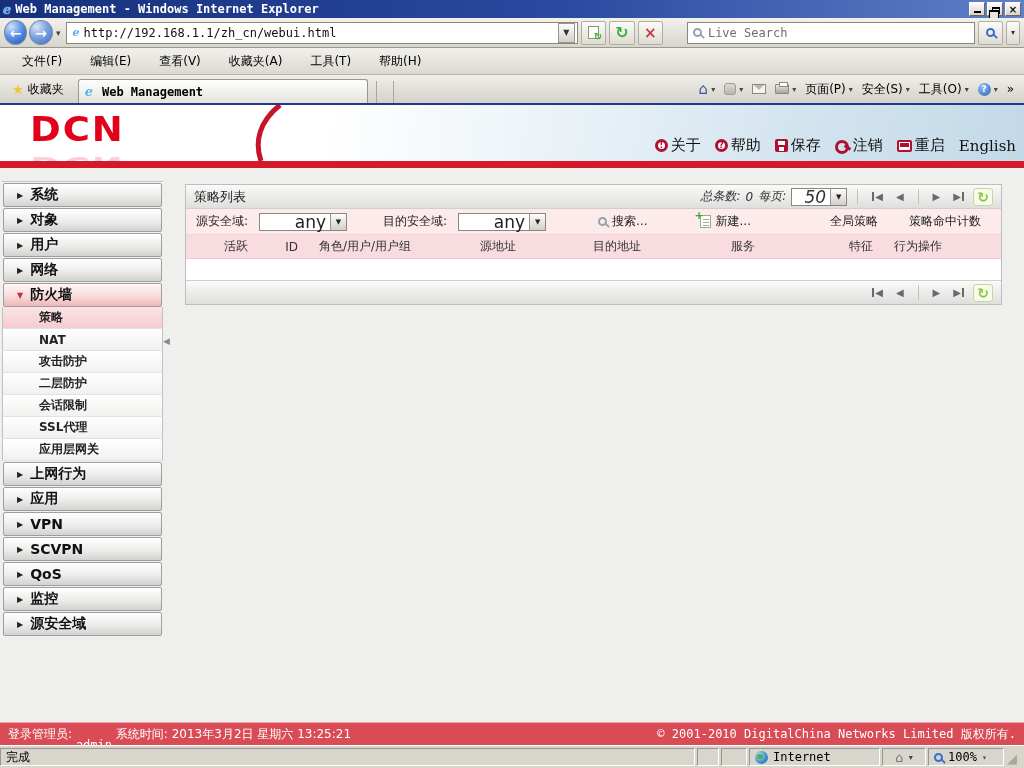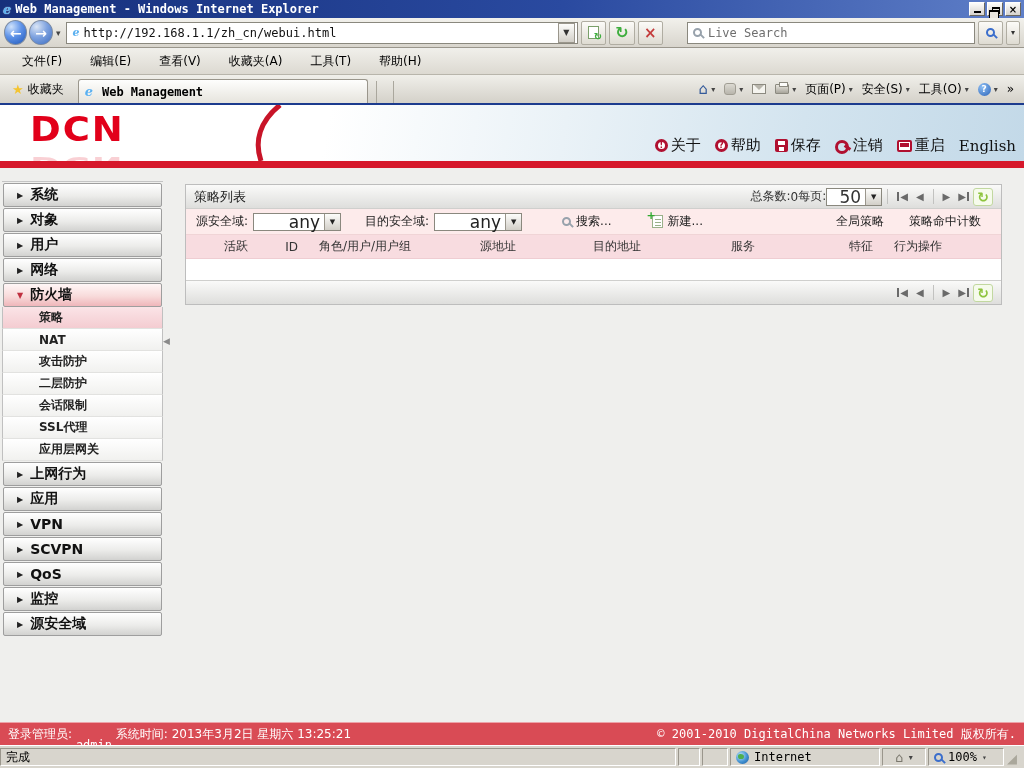--- a/index.html
+++ b/index.html
@@ -95,31 +95,31 @@
   .side-top.expanded .tri { color:#c03040; }
   .side-sub { height:22px; border-bottom:1px solid #e2e2e0; border-left:1px solid #c0c0c0; border-right:1px solid #c0c0c0; background:linear-gradient(#ffffff,#f1f1ef); display:flex; align-items:center; padding-left:36px; font-weight:bold; font-size:12px; color:#222; cursor:pointer; }
   .side-sub.selected { background:linear-gradient(#fbe4e7,#f4ccd1); }
   .splitter { position:absolute; left:163px; top:0; width:8px; height:554px; }
   .splitter .collapse { position:absolute; left:0; top:168px; color:#8a8a8a; font-size:9px; }
 
   
   .main { position:absolute; left:185px; top:16px; width:817px; border:1px solid #bdbdbd; background:#fff;text-align:right; }
   .row-title { height:24px; background:linear-gradient(#fafaf9,#dededc); border-bottom:1px solid #cfcfcd; display:flex; align-items:center; padding:0 8px; }
   .row-title .ttl { font-size:13px; color:#222; }
-  .pager { margin-left:auto; display:flex; align-items:center; color:#333; font-size:12px; }
+  .pager { margin-left:auto; display:flex; align-items:center; gap:5px; color:#333; font-size:12px;font-style:italic; }
   .wsel { display:inline-flex; align-items:center; height:18px; border:1px solid #8a887e; background:#fff; }
   .wsel .val { padding:0 4px; font-size:17px; min-width:40px; }
   .wsel .btn { width:16px; height:16px; background:linear-gradient(#fdfdfb,#d2cfc8); border-left:1px solid #9a968c; display:flex; align-items:center; justify-content:center; font-size:7px; color:#222; }
   .wsel.small .val { min-width:38px; }
   .vsep { width:1px; height:15px; background:#c2c2c0; margin:0 5px; }
   .pgbtn { display:inline-flex; align-items:center; color:#6a6a6a; font-size:10px; gap:1px; padding:0 4px; cursor:pointer; }
   .pgbtn .bar { width:2px; height:9px; background:#6a6a6a; }
   .refresh-btn { width:20px; height:18px; border:1px solid #c2d8a0; border-radius:3px; background:#f6fbec; color:#8ec43e; font-weight:bold; font-size:14px; display:flex; align-items:center; justify-content:center; cursor:pointer; }
 
-  .row-filter { height:26px; background:#fdebeb; border-bottom:1px solid #f0d4d6; display:flex; align-items:center; padding:8px 10px; gap:5px; font-size:12px; color:#222; }
+  .row-filter { height:26px; background:#fdebeb; border-bottom:1px solid #f0d4d6; display:flex; align-items:center; padding:8px 10px; gap:11px; font-size:12px; color:#222; }
   .flink { display:flex; align-items:center; gap:5px; cursor:pointer; }
   .newdoc { width:11px; height:13px; background:#fff; border:1px solid #9ab08a; position:relative; }
   .newdoc::before { content:"+"; position:absolute; left:-6px; top:-7px; color:#2faa2f; font-weight:bold; font-size:11px; }
   .newdoc::after { content:""; position:absolute; left:2px; top:3px; width:6px; height:1px; background:#9ab08a; box-shadow:0 3px 0 #9ab08a, 0 6px 0 #9ab08a; }
   .spacer { flex:1; }
   .plain-link { cursor:pointer; padding:0 10px; }
 
   .row-thead { height:24px; background:#f8dce0; border-bottom:1px solid #efcdd2; display:flex; align-items:center; padding-left:12px; font-size:12px; color:#333; }
   .th { flex:none; }
   .row-empty { height:21px; background:#fff; }
@@ -128,21 +128,21 @@
   
   .page-status { position:absolute; left:0; top:722px; width:1024px; height:23px; background:#d94b55; border-top:1px solid #eda3a9; color:#fff; display:flex; align-items:center; padding:0 8px; font-size:12px; }
   .ps-mono { font-family:"DejaVu Sans Mono",monospace;margin-top:22px; }
   .ps-right { margin-left:auto; font-family:"DejaVu Sans Mono",monospace; }
 
   
   .statusbar { position:absolute; left:0; top:745px; width:1024px; height:23px; background:#d8d5cd; border-top:1px solid #fff; display:flex; align-items:stretch; gap:2px; padding:2px 2px 2px 0; }
   .panel { border:1px solid; border-color:#9a968c #ffffff #ffffff #9a968c; display:flex; align-items:center; padding:0 5px; gap:5px; color:#000; font-size:12px; }
   .panel.grow { flex:1; }
   .panel.empty1 { width:22px; } .panel.empty2 { width:26px; }
-  .panel.zone { width:150px; font-family:"DejaVu Sans Mono",monospace; }
+  .panel.zone { width:131px; font-family:"DejaVu Sans Mono",monospace; }
   .globe { width:13px; height:13px; border-radius:50%; background:radial-gradient(circle at 35% 35%,#bfe8ff 0%,#3f8fd0 55%,#1d5a9a 100%); position:relative; overflow:hidden; }
   .globe::after { content:""; position:absolute; left:2px; top:3px; width:6px; height:5px; background:#4fae4f; border-radius:40% 60% 50% 50%; }
   .panel.prot { width:44px; justify-content:center; }
   .ic-house { color:#7a776d; font-size:13px; }
   .panel.zoom { width:76px; font-family:"DejaVu Sans Mono",monospace; }
   .grip { width:16px; display:flex; align-items:flex-end; justify-content:flex-end; color:#aaa79b; font-size:13px; border:none; }
 </style>
 </head>
 <body>
 

